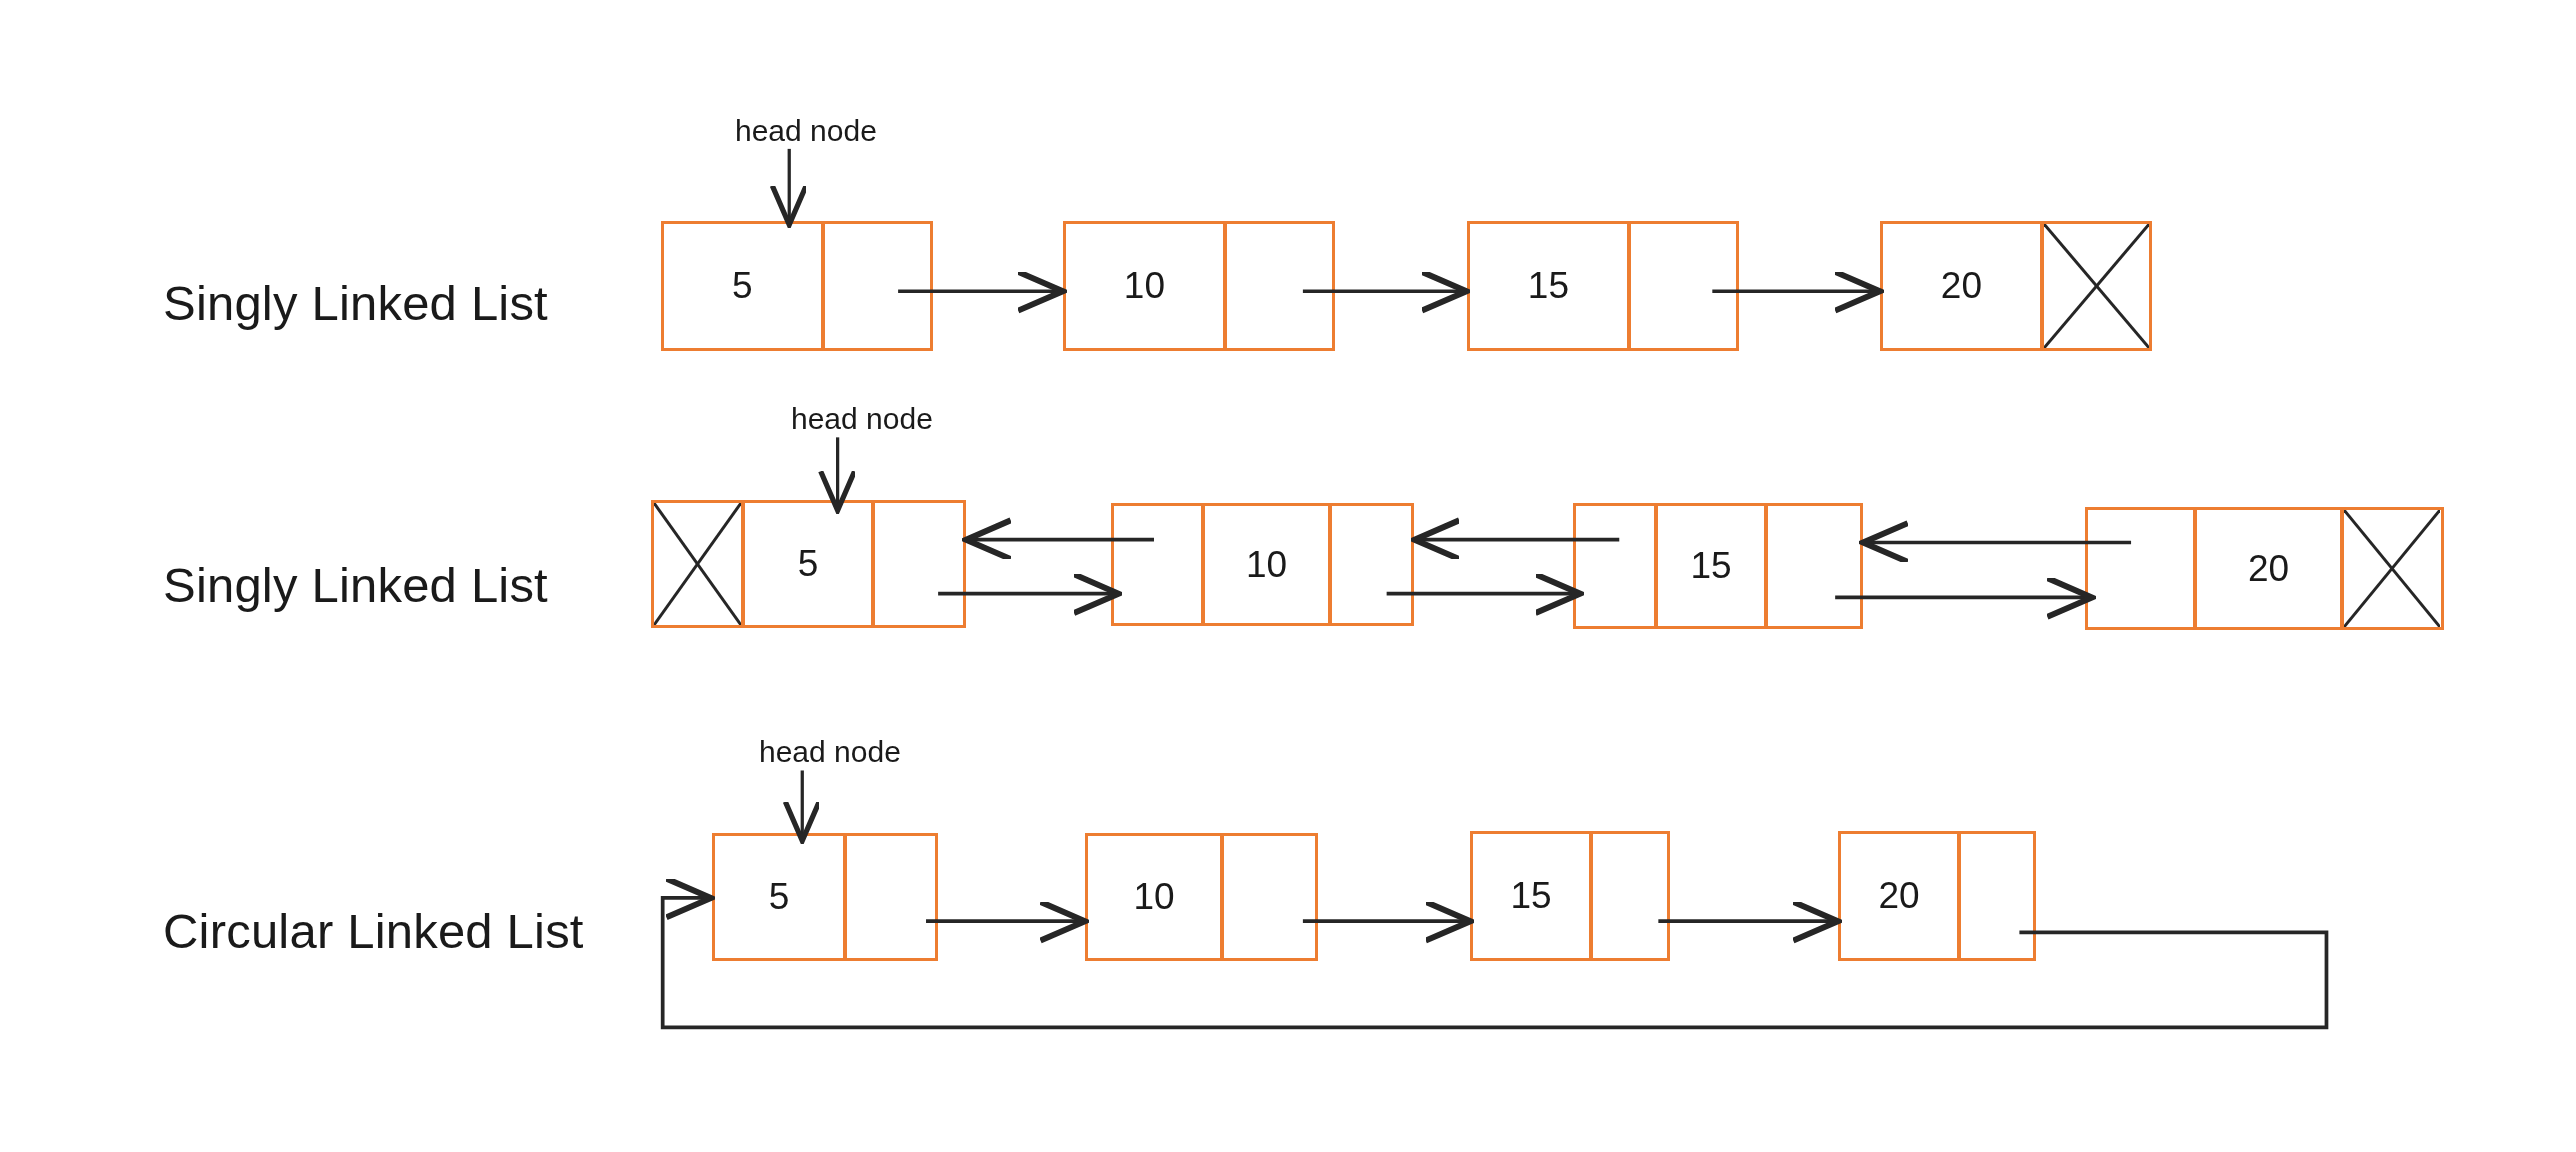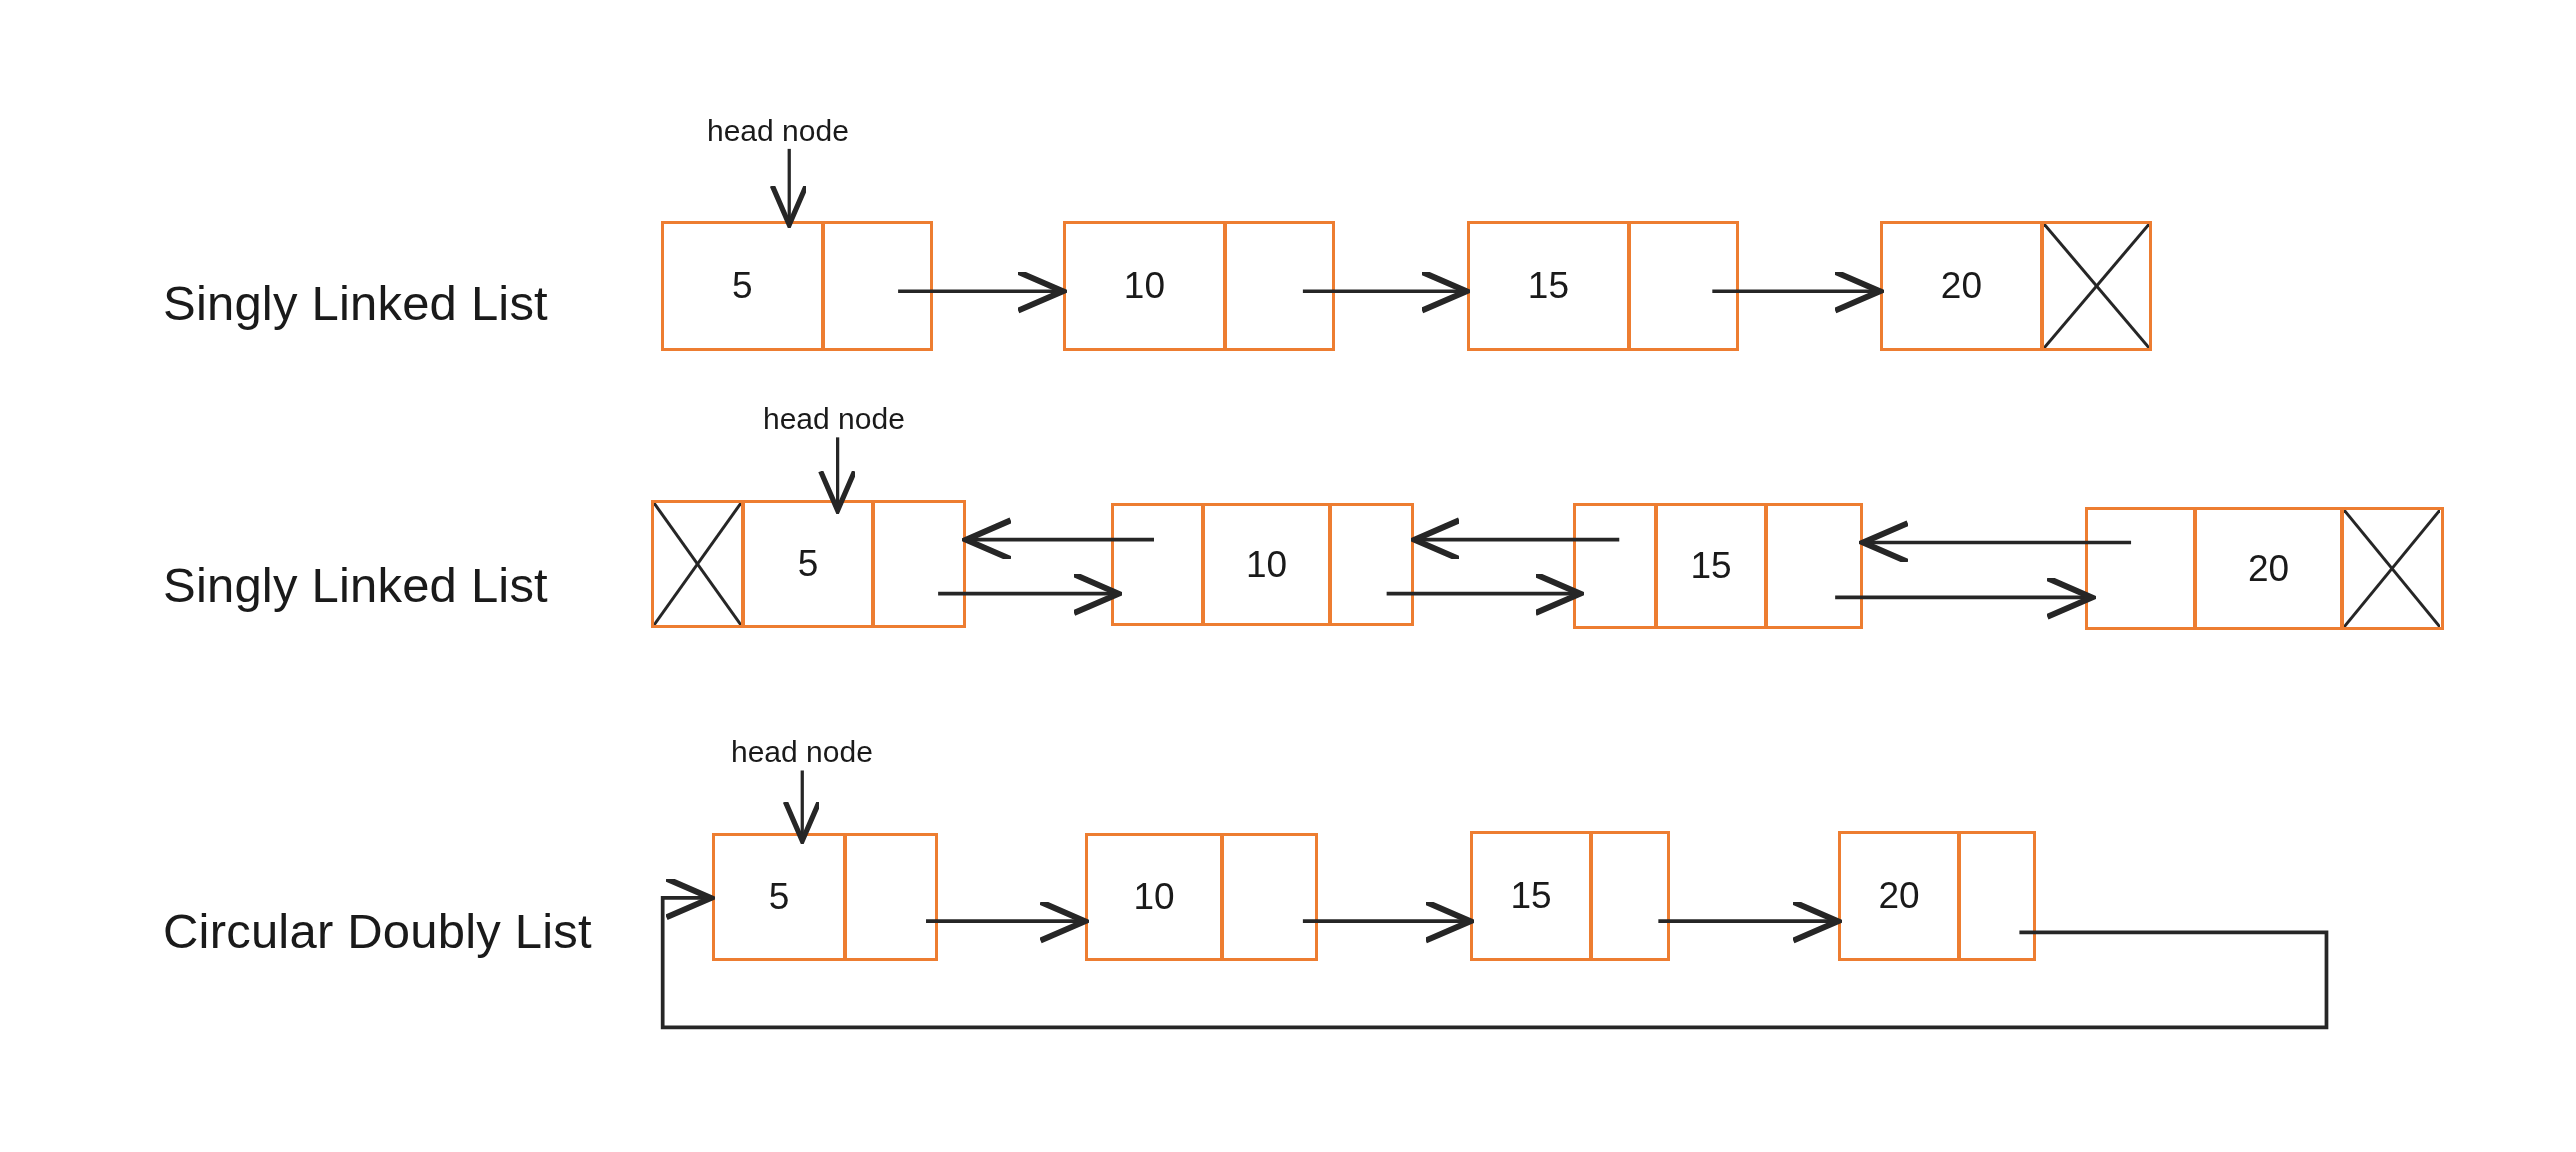--- a/index.html
+++ b/index.html
@@ -27,20 +27,21 @@
     font-family: "Liberation Sans", sans-serif;
     white-space: nowrap;
     letter-spacing: 0.2px;
   }
   .head-label {
     position: absolute;
     font-size: 30px;
     color: #1a1a1a;
     font-family: "Liberation Sans", sans-serif;
     white-space: nowrap;
+    margin-left: 28px;
   }
   .node {
     position: absolute;
     box-sizing: border-box;
     border: 3.7px solid #ED7D31;
     background: #ffffff;
     display: flex;
     align-items: stretch;
   }
   .cell {
@@ -72,21 +73,21 @@
 </style>
 </head>
 <body>
 
 <div id="stage">
 
   <div class="row-label" style="left:163px; top:275px;">Singly Linked List</div>
 
   <div class="row-label" style="left:163px; top:557px;">Singly Linked List</div>
 
-  <div class="row-label" style="left:163px; top:903px;">Circular Doubly List</div>
+  <div class="row-label" style="left:163px; top:903px;">Circular Linked List</div>
 
   <div class="head-label" style="left:707px; top:114px;">head node</div>
 
   <div class="head-label" style="left:763px; top:402px;">head node</div>
 
   <div class="head-label" style="left:731px; top:735px;">head node</div>
 
   <div class="node" style="left:661px; top:221px; width:272px; height:130px;">
     <div class="cell" style="width:158px;">5</div>
     <div class="cell sep-left" style="width:110px;"></div>

